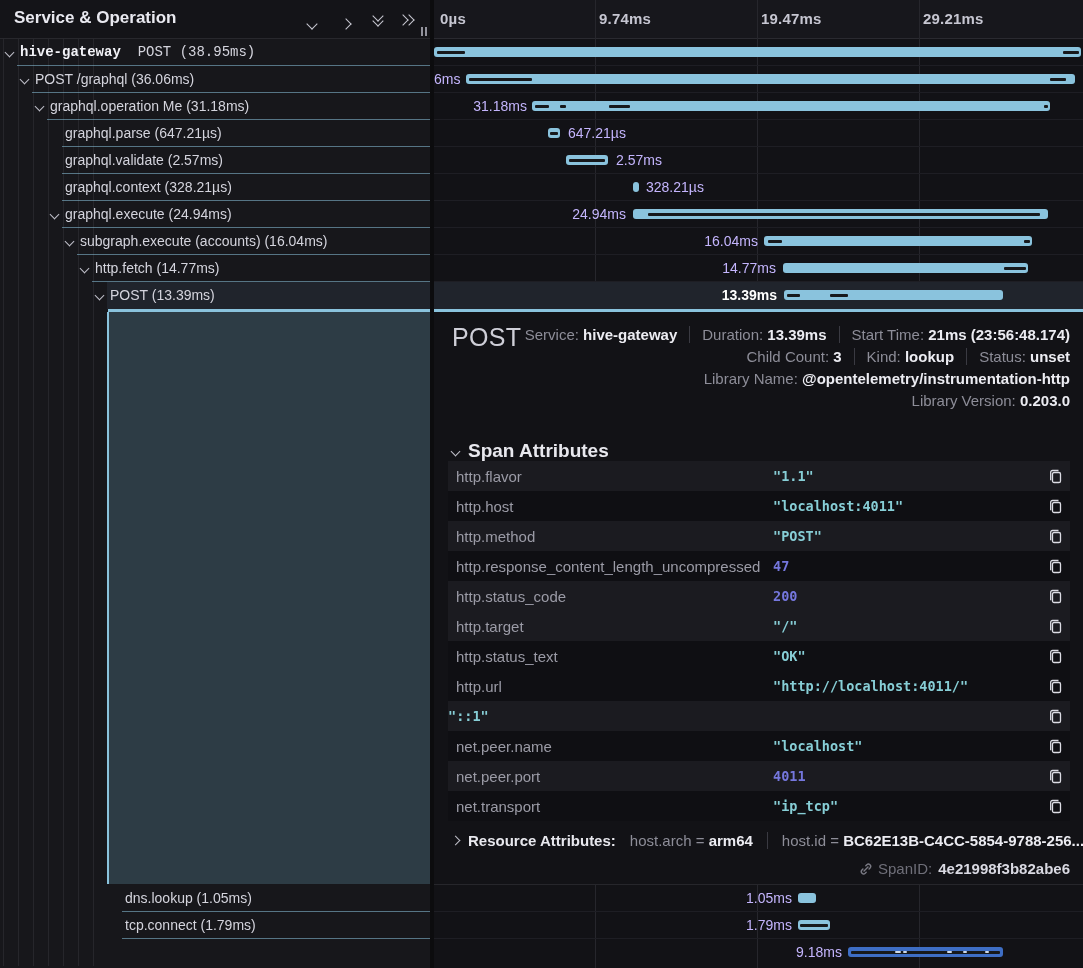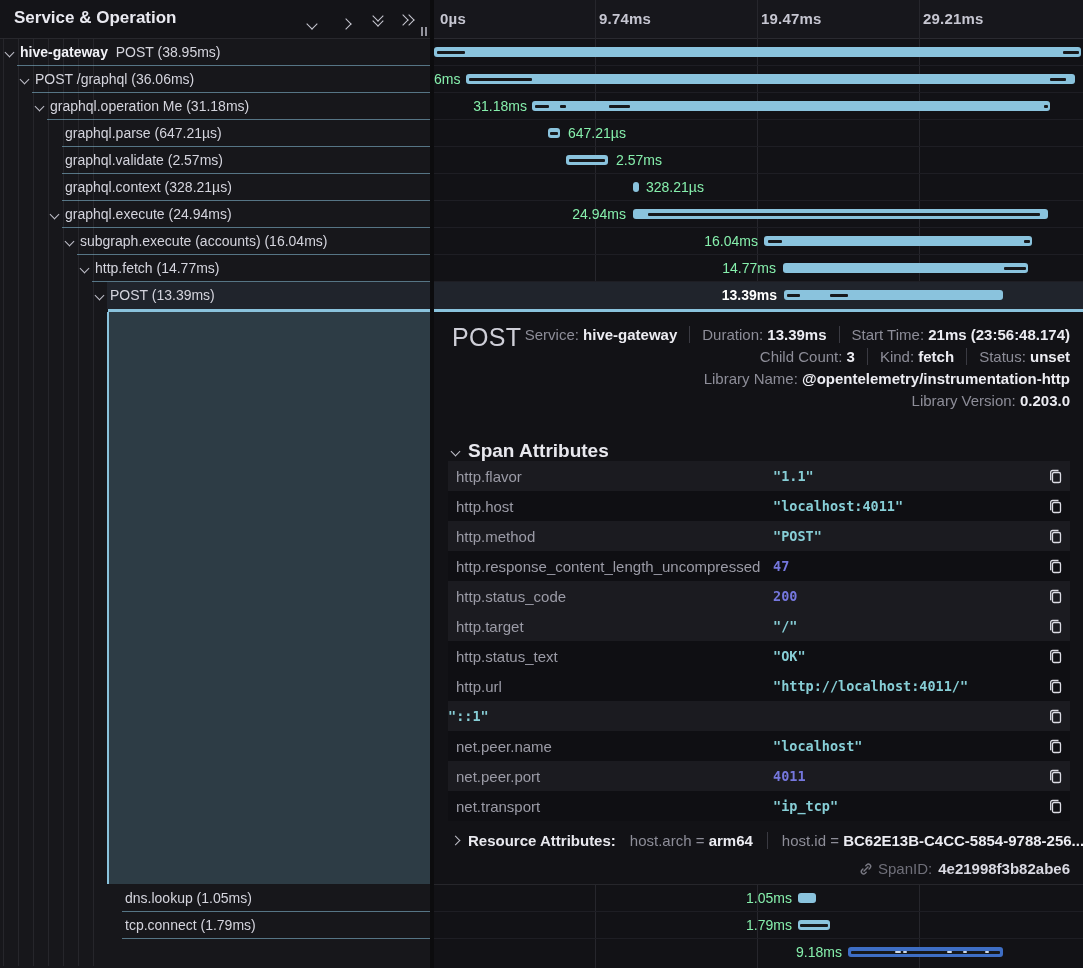--- a/index.html
+++ b/index.html
@@ -34,21 +34,21 @@
   .tlabel b{color:#f2f2f7;font-weight:700;}
   .tlabel b.it{font-style:italic;}
   .bline{position:absolute;bottom:0;height:1px;background:rgba(139,195,221,.55);}
   .bline2{position:absolute;bottom:0;left:434px;width:649px;height:1px;background:#1e1e24;}
 
   
   .bar{position:absolute;height:10px;border-radius:3px;background:#8ac3dd;}
   .bar.blue{background:#3e6ec5;}
   .stripe{position:absolute;height:3px;border-radius:1px;background:#17191c;}
   .stripe.light{height:2px;background:#cfd9e6;}
-  .blabel{position:absolute;font-size:14px;color:#86efac;white-space:nowrap;}
+  .blabel{position:absolute;font-size:14px;color:#c4b5fd;white-space:nowrap;}
   .blabel.sel{color:#ffffff;font-weight:700;}
 
   
   #detail-accent{left:108px;top:309px;width:975px;height:3px;background:#8ac3dd;z-index:6;}
   #detail-left{left:107px;top:312px;width:323px;height:572px;background:#2d3c45;border-left:2px solid #8ac3dd;z-index:5;}
   #detail{left:434px;top:312px;width:649px;height:572px;background:#121216;border-bottom:1px solid #26262b;z-index:5;}
   #detail-title{position:absolute;left:18px;top:11px;font-size:25px;font-weight:500;color:#cfcfd8;letter-spacing:.3px;}
   .ovline{position:absolute;right:13px;text-align:right;font-size:15px;height:22px;white-space:nowrap;}
   .ovseg{display:inline-block;padding:0 0 0 12px;margin-left:12px;border-left:1px solid #3a3a42;}
   .ovseg:first-child{border-left:none;margin-left:0;padding-left:0;}
@@ -99,21 +99,21 @@
   <div class="abs" id="guides">
       <div class="guide" style="left: 3px;"></div>
       <div class="guide" style="left: 18px;"></div>
       <div class="guide" style="left: 33px;"></div>
       <div class="guide" style="left: 48px;"></div>
       <div class="guide" style="left: 63px;"></div>
       <div class="guide" style="left: 78px;"></div>
       <div class="guide" style="left: 93px;"></div>
     </div>
   <div class="abs" id="rows">
-      <div class="trow" style="top: 39px;">
+      <div class="trow" style="top: 39px; font-family: Liberation Mono, monospace;">
         <div class="tchev down" style="left: 6px;"></div>
         <div class="tlabel" style="left: 20px;"><b>hive-gateway</b>&nbsp; POST (38.95ms)</div>
         <div class="bline" style="left: 17px; width: 413px;"></div>
         <div class="bline2"></div>
       </div>
       <div class="trow" style="top: 66px;">
         <div class="tchev down" style="left: 21px;"></div>
         <div class="tlabel" style="left: 35px;">POST /graphql (36.06ms)</div>
         <div class="bline" style="left: 32px; width: 398px;"></div>
         <div class="bline2"></div>
@@ -230,21 +230,21 @@
       <div class="blabel" style="top: 944px; left: 842px; transform: translateX(-100%);">9.18ms</div>
     </div>
 
   <div class="abs" id="detail-accent"></div>
   <div class="abs" id="detail-left"></div>
 
   <div class="abs" id="detail">
     <div id="detail-title">POST</div>
     <div id="overview">
         <div class="ovline" style="top: 14px;"><span class="ovseg"><span class="ovlab">Service: </span><span class="ovval">hive-gateway</span></span><span class="ovseg"><span class="ovlab">Duration: </span><span class="ovval">13.39ms</span></span><span class="ovseg"><span class="ovlab">Start Time: </span><span class="ovval">21ms (23:56:48.174)</span></span></div>
-        <div class="ovline" style="top: 36px;"><span class="ovseg"><span class="ovlab">Child Count: </span><span class="ovval">3</span></span><span class="ovseg"><span class="ovlab">Kind: </span><span class="ovval">fetch</span></span><span class="ovseg"><span class="ovlab">Status: </span><span class="ovval">unset</span></span></div>
+        <div class="ovline" style="top: 36px;"><span class="ovseg"><span class="ovlab">Child Count: </span><span class="ovval">3</span></span><span class="ovseg"><span class="ovlab">Kind: </span><span class="ovval">lookup</span></span><span class="ovseg"><span class="ovlab">Status: </span><span class="ovval">unset</span></span></div>
         <div class="ovline" style="top: 58px;"><span class="ovseg"><span class="ovlab">Library Name: </span><span class="ovval">@opentelemetry/instrumentation-http</span></span></div>
         <div class="ovline" style="top: 80px;"><span class="ovseg"><span class="ovlab">Library Version: </span><span class="ovval">0.203.0</span></span></div>
       </div>
     <div id="attr-head">
       <span class="tchev down"></span><span>Span Attributes</span>
     </div>
     <div id="attr-table">
         <div class="arow odd">
           <div class="akey">http.flavor</div>
           <div class="aval string">"1.1"</div>

